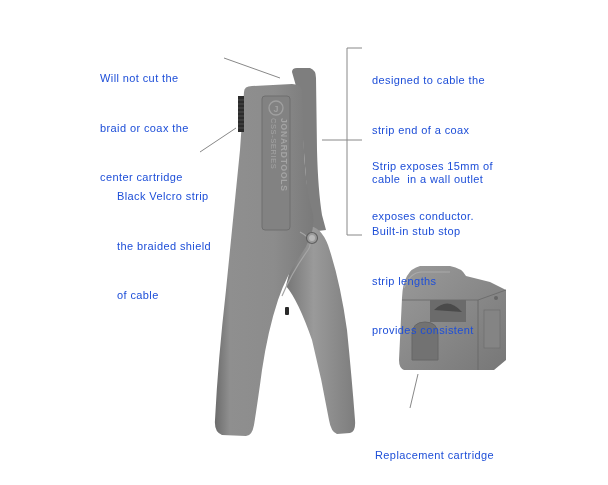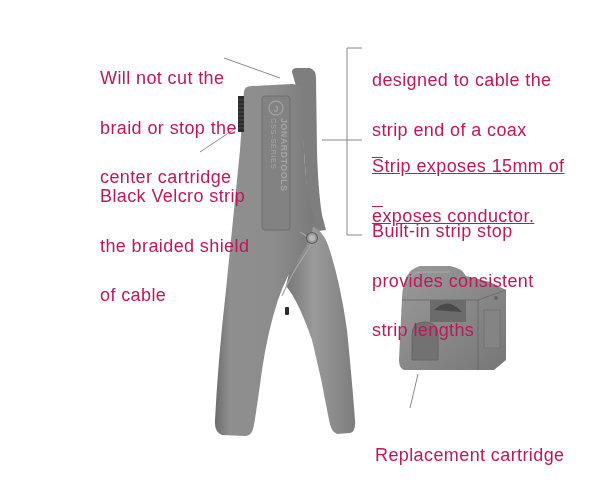--- a/index.html
+++ b/index.html
@@ -1,17 +1,17 @@
 <!DOCTYPE html>
 <html><head>
 <meta charset="utf-8">
 <style>
   html, body { margin:0; padding:0; background:#ffffff; }
   body { width:608px; height:485px; position:relative; overflow:hidden; font-family:"Liberation Sans", sans-serif; }
-  .label { position:absolute; color:#be185d; font-size:18px; line-height:16.5px; letter-spacing:0.4px; white-space:pre; font-family:"Liberation Sans", sans-serif; }
+  .label { position:absolute; color:#1d4ed8; font-size:11px; line-height:16.5px; letter-spacing:0.4px; white-space:pre; font-family:"Liberation Sans", sans-serif; }
   .label span { display:block; }
   svg.art { position:absolute; left:0; top:0; }
 </style>
 </head>
 <body>
 
 <svg class="art" width="608" height="485" viewBox="0 0 608 485">
   <defs>
     <linearGradient id="gBody" x1="0" x2="1" y1="0" y2="0">
       <stop offset="0" stop-color="#6c6c6c"></stop>
@@ -71,42 +71,43 @@
     <line x1="224" y1="58" x2="280" y2="78"></line>
     <line x1="200" y1="152" x2="236" y2="128"></line>
     <polyline points="362,48 347,48 347,235 362,235"></polyline>
     <line x1="322" y1="140" x2="362" y2="140"></line>
     <line x1="418" y1="374" x2="410" y2="408"></line>
   </g>
 </svg>
 
 <div class="label" style="left:100px;top:37px;">
   <span>Will not cut the</span>
-  <span>braid or stop the</span>
+  <span>braid or coax the</span>
   <span>center cartridge</span>
 </div>
 
-<div class="label" style="left:100px;top:155px;">
+<div class="label" style="left:117px;top:155px;">
   <span>Black Velcro strip</span>
   <span>the braided shield</span>
   <span>of cable</span>
 </div>
 
 <div class="label" style="left:372px;top:39px;">
   <span>designed to cable the</span>
   <span>strip end of a coax</span>
+  <span>cable  in a wall outlet</span>
 </div>
 
-<div class="label" style="left:372px;top:125px;text-decoration:underline;">
+<div class="label" style="left:372px;top:125px;">
   <span>Strip exposes 15mm of</span>
   <span>exposes conductor.</span>
 </div>
 
 <div class="label" style="left:372px;top:190px;">
-  <span>Built-in strip stop</span>
+  <span>Built-in stub stop</span>
+  <span>strip lengths</span>
   <span>provides consistent</span>
-  <span>strip lengths</span>
 </div>
 
 <div class="label" style="left:375px;top:414px;">
   <span>Replacement cartridge</span>
   
 </div>
 
 </body></html>

